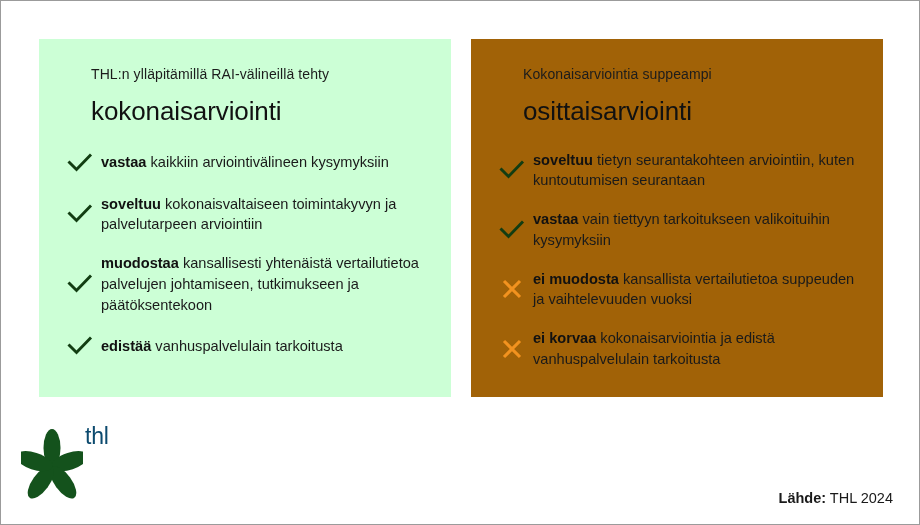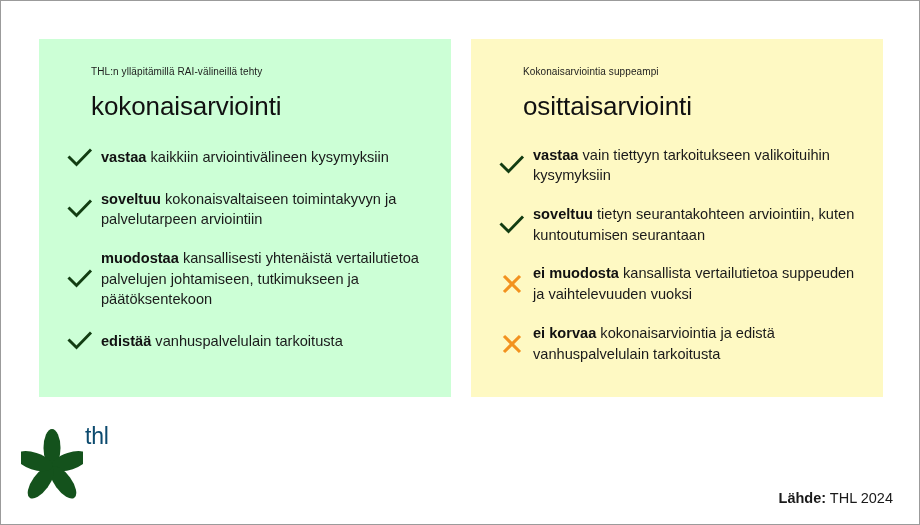--- a/index.html
+++ b/index.html
@@ -29,28 +29,28 @@
     padding: 0;
   }
   .panel-left {
     left: 38px;
     width: 412px;
     background: #ccffd6;
   }
   .panel-right {
     left: 470px;
     width: 412px;
-    background: #fef9c3;
+    background: #a16207;
   }
 
   .panel-head {
     padding: 26px 28px 0 52px;
   }
   .panel-kicker {
-    font-size: 10px;
+    font-size: 14px;
     color: #1c1c1c;
     line-height: 1.3;
     letter-spacing: 0.1px;
     white-space: nowrap;
   }
   .panel-title {
     font-size: 26px;
     color: #111111;
     line-height: 1.25;
     margin-top: 12px;
@@ -182,30 +182,30 @@
       <div class="panel-title">osittaisarviointi</div>
     </div>
     <div class="bullets">
 
       <div class="bullet">
         <span class="bullet-icon">
           <svg width="26" height="20" viewBox="0 0 26 20">
               <path d="M2.5 9.5 L9.5 16.5 L23 2.5" fill="none" stroke="#123d12" stroke-width="2.9" stroke-linecap="square" stroke-linejoin="miter"></path>
             </svg>
         </span>
+        <span class="bullet-text"><b>soveltuu</b><span> tietyn seurantakohteen arviointiin, kuten kuntoutumisen seurantaan</span></span>
+      </div>
+
+      <div class="bullet">
+        <span class="bullet-icon">
+          <svg width="26" height="20" viewBox="0 0 26 20">
+              <path d="M2.5 9.5 L9.5 16.5 L23 2.5" fill="none" stroke="#123d12" stroke-width="2.9" stroke-linecap="square" stroke-linejoin="miter"></path>
+            </svg>
+        </span>
         <span class="bullet-text"><b>vastaa</b><span> vain tiettyyn tarkoitukseen valikoituihin kysymyksiin</span></span>
-      </div>
-
-      <div class="bullet">
-        <span class="bullet-icon">
-          <svg width="26" height="20" viewBox="0 0 26 20">
-              <path d="M2.5 9.5 L9.5 16.5 L23 2.5" fill="none" stroke="#123d12" stroke-width="2.9" stroke-linecap="square" stroke-linejoin="miter"></path>
-            </svg>
-        </span>
-        <span class="bullet-text"><b>soveltuu</b><span> tietyn seurantakohteen arviointiin, kuten kuntoutumisen seurantaan</span></span>
       </div>
 
       <div class="bullet">
         <span class="bullet-icon">
           <svg width="22" height="22" viewBox="0 0 22 22">
               <path d="M3 3 L19 19 M19 3 L3 19" fill="none" stroke="#f2921f" stroke-width="3.1" stroke-linecap="butt"></path>
             </svg>
         </span>
         <span class="bullet-text"><b>ei muodosta</b><span> kansallista vertailutietoa suppeuden ja vaihtelevuuden vuoksi</span></span>
       </div>

